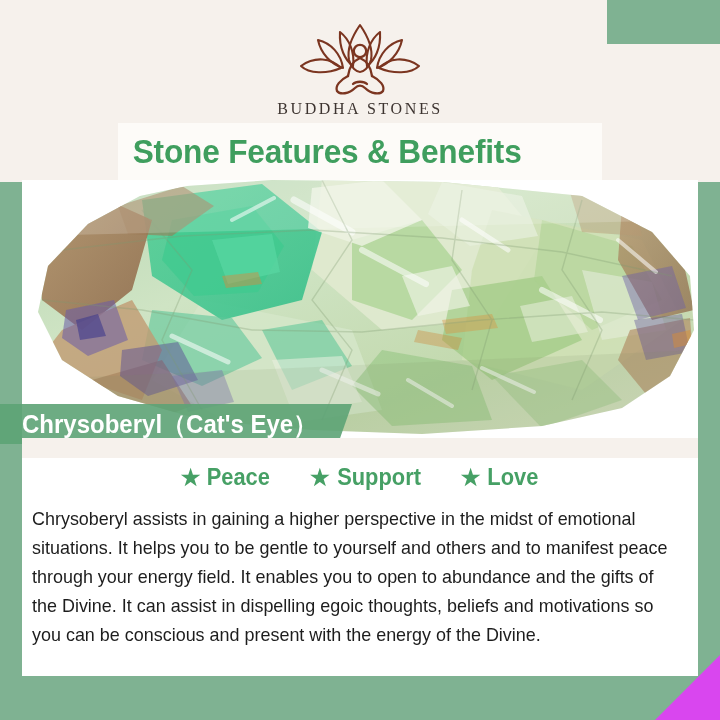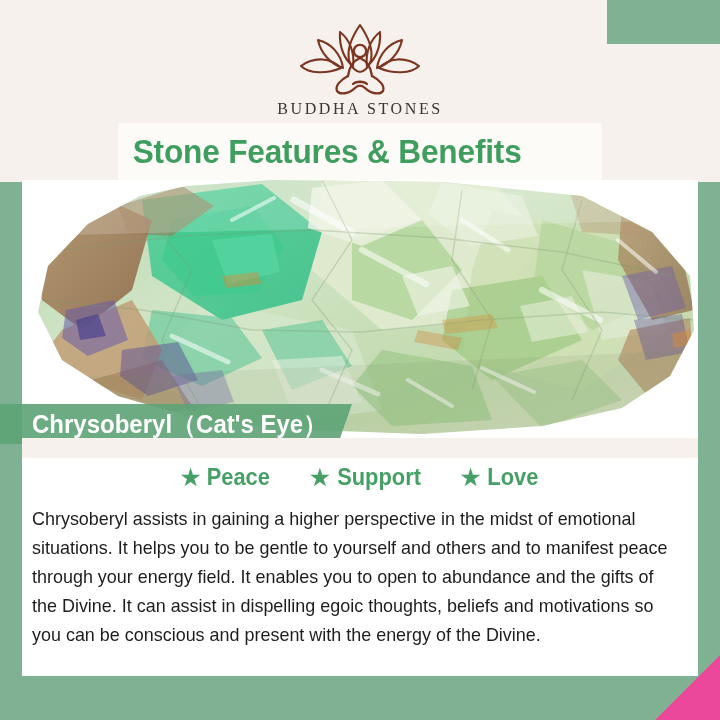--- a/index.html
+++ b/index.html
@@ -8,21 +8,21 @@
   html, body {
     width:720px; height:720px;
     background:#ffffff;
     font-family:"Liberation Sans", sans-serif;
     overflow:hidden;
   }
 
   #card {
     position:relative;
     width:720px; height:720px;
-    background:#ec4899;
+    background:#d946ef;
     overflow:hidden;
   }
 
   
   .frame {
     position:absolute;
     left:0; top:0;
     width:720px; height:720px;
     background:#7fb292;
     -webkit-clip-path:polygon(145px 0, 720px 0, 720px 655px, 655px 720px, 0 720px, 0 180px);
@@ -99,21 +99,20 @@
   
   .name-ribbon {
     position:absolute;
     left:0; top:404px;
     width:352px; height:40px;
     background:rgba(93,163,117,0.90);
     display:flex;
     align-items:center;
     -webkit-clip-path:polygon(0 0, 352px 0, 338px 40px, 0 40px);
     clip-path:polygon(0 0, 352px 0, 338px 40px, 0 40px);
-    padding-left:10px;
   }
   .name-text {
     margin-left:22px;
     font-family:"Liberation Sans Narrow","Liberation Sans", sans-serif;
     font-size:25px;
     font-weight:bold;
     color:#ffffff;
     white-space:nowrap;
     transform:scaleX(0.96);
     transform-origin:left center;

